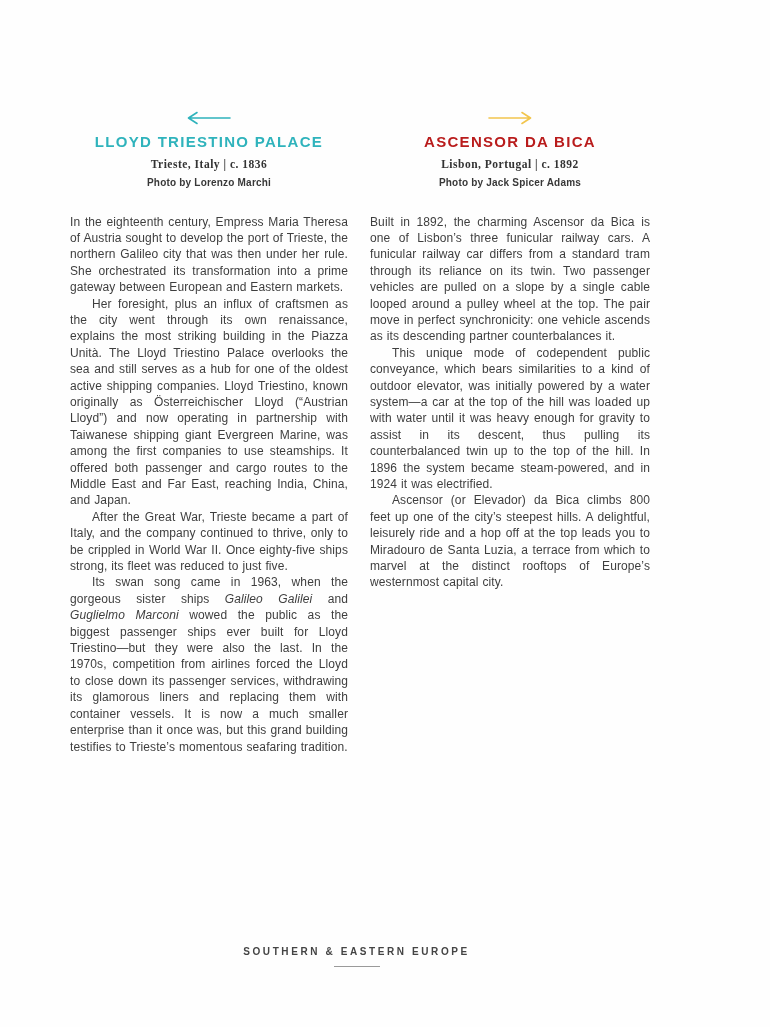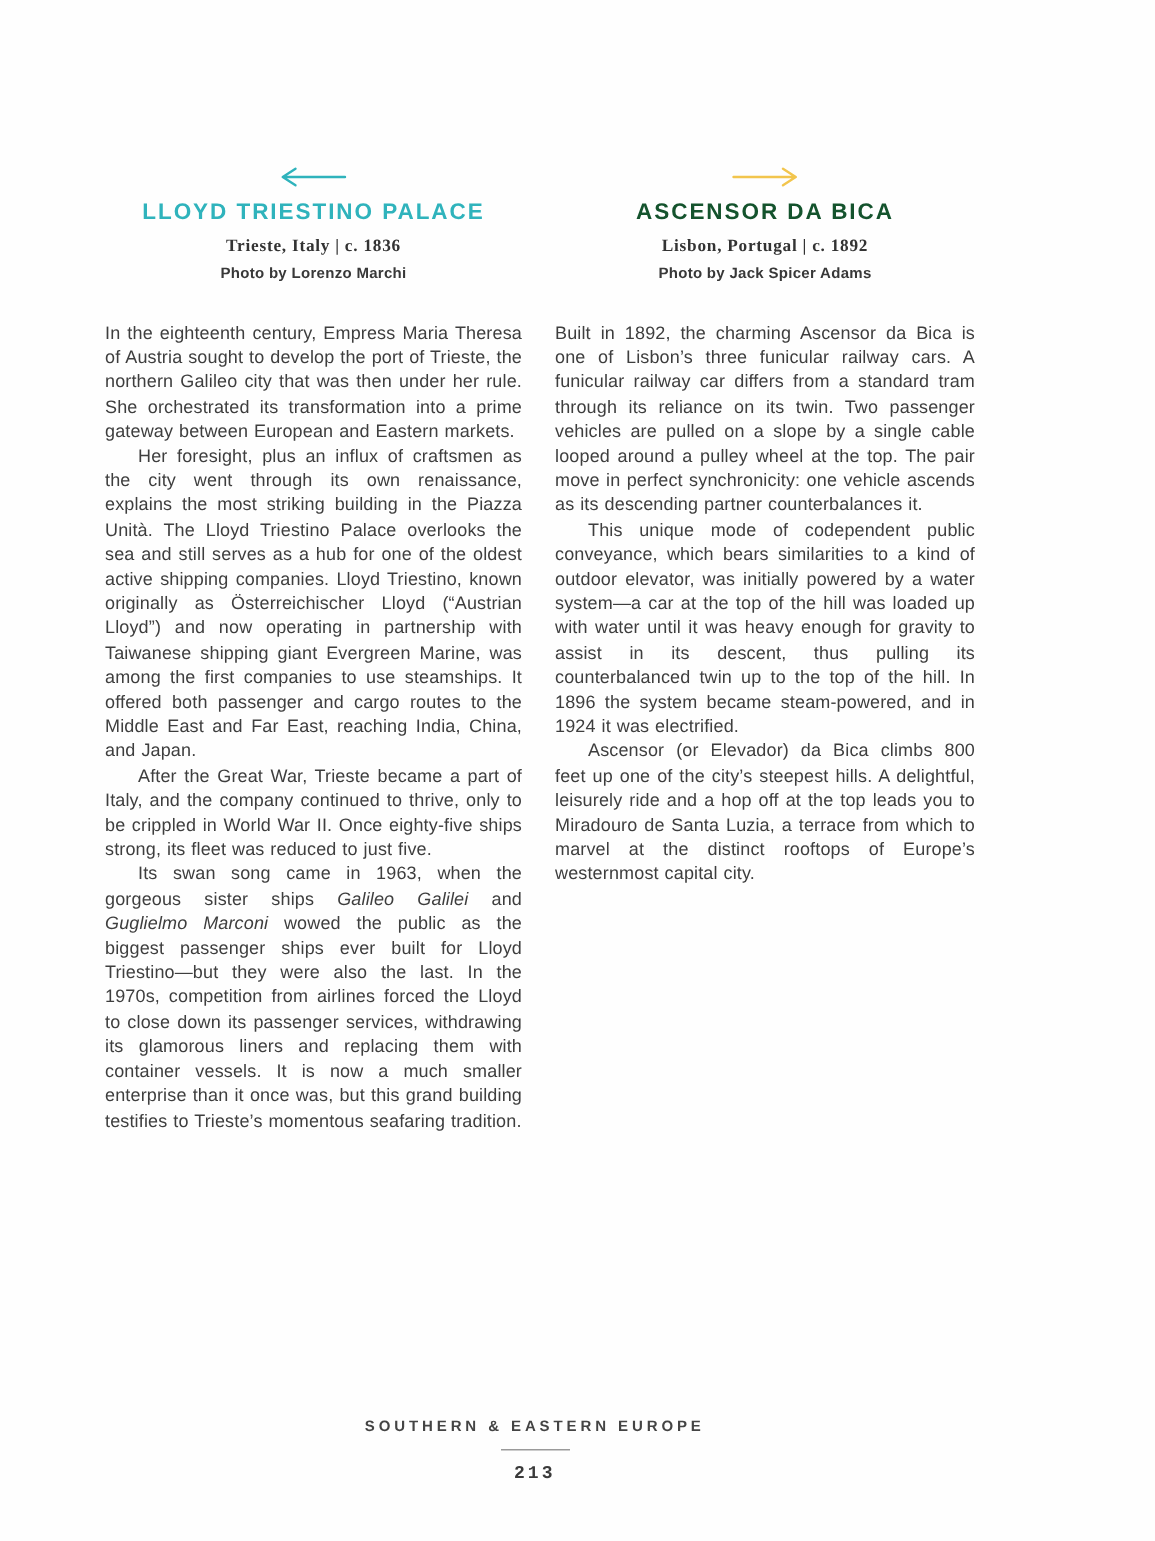--- a/index.html
+++ b/index.html
@@ -29,21 +29,21 @@
   .arrow.yellow { color: #f2c54d; }
 
   .title {
     margin: 0 0 7px 0;
     font-size: 15px;
     font-weight: 700;
     letter-spacing: 1.3px;
     line-height: 1.1;
   }
   .title.teal-text { color: #2fb3bc; }
-  .title.yellow-text { color: #14532d; }
+  .title.yellow-text { color: #b91c1c; }
 
   .subtitle {
     font-family: Liberation Serif, serif;
     font-weight: 700;
     font-size: 11.5px;
     letter-spacing: 0.5px;
     color: #333333;
     margin-bottom: 7px;
   }
   .credit {
@@ -136,15 +136,14 @@
         <p class="indent">This unique mode of codependent public conveyance, which bears similarities to a kind of outdoor elevator, was initially powered by a water system—a car at the top of the hill was loaded up with water until it was heavy enough for gravity to assist in its descent, thus pulling its counterbalanced twin up to the top of the hill. In 1896 the system became steam-powered, and in 1924 it was electrified.</p>
         <p class="indent">Ascensor (or Elevador) da Bica climbs 800 feet up one of the city’s steepest hills. A delightful, leisurely ride and a hop off at the top leads you to Miradouro de Santa Luzia, a terrace from which to marvel at the distinct rooftops of Europe’s westernmost capital city.</p>
       </div>
     </section>
 
   </div>
 
   <footer class="page-footer">
     <div class="section-label">SOUTHERN &amp; EASTERN EUROPE</div>
     <div class="footer-rule"></div>
-    <div class="page-number">213</div>
   </footer>
 </div>
 
 </body></html>

